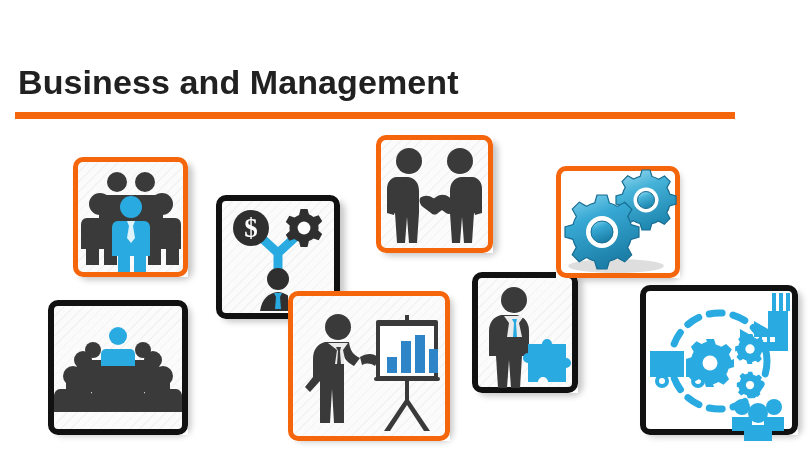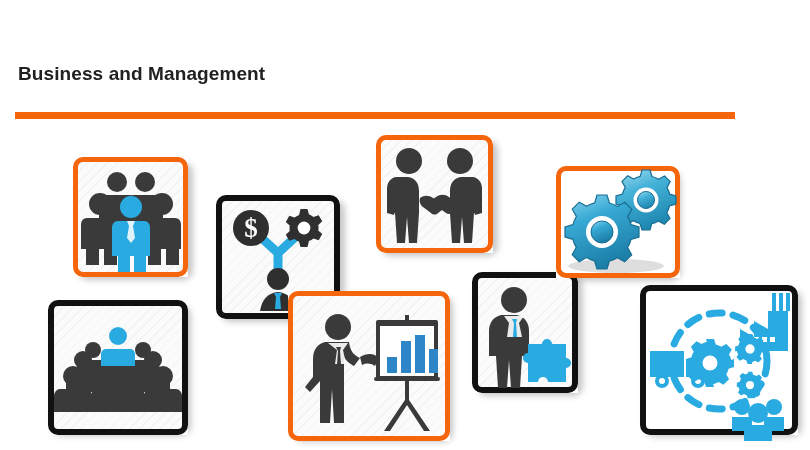--- a/index.html
+++ b/index.html
@@ -8,21 +8,21 @@
     background:#ffffff;
     font-family:"Liberation Sans", sans-serif;
     overflow:hidden;
     position:relative;
   }
   #slide{position:relative;width:810px;height:450px;}
 
   .title{
     position:absolute;
     left:18px; top:63px;
-    font-size:19px;
+    font-size:34px;
     font-weight:bold;
     color:#212121;
     letter-spacing:0.1px;
     white-space:nowrap;
   }
   .rule{
     position:absolute;
     left:15px; top:112px;
     width:720px; height:7px;
     background:#F4650C;

